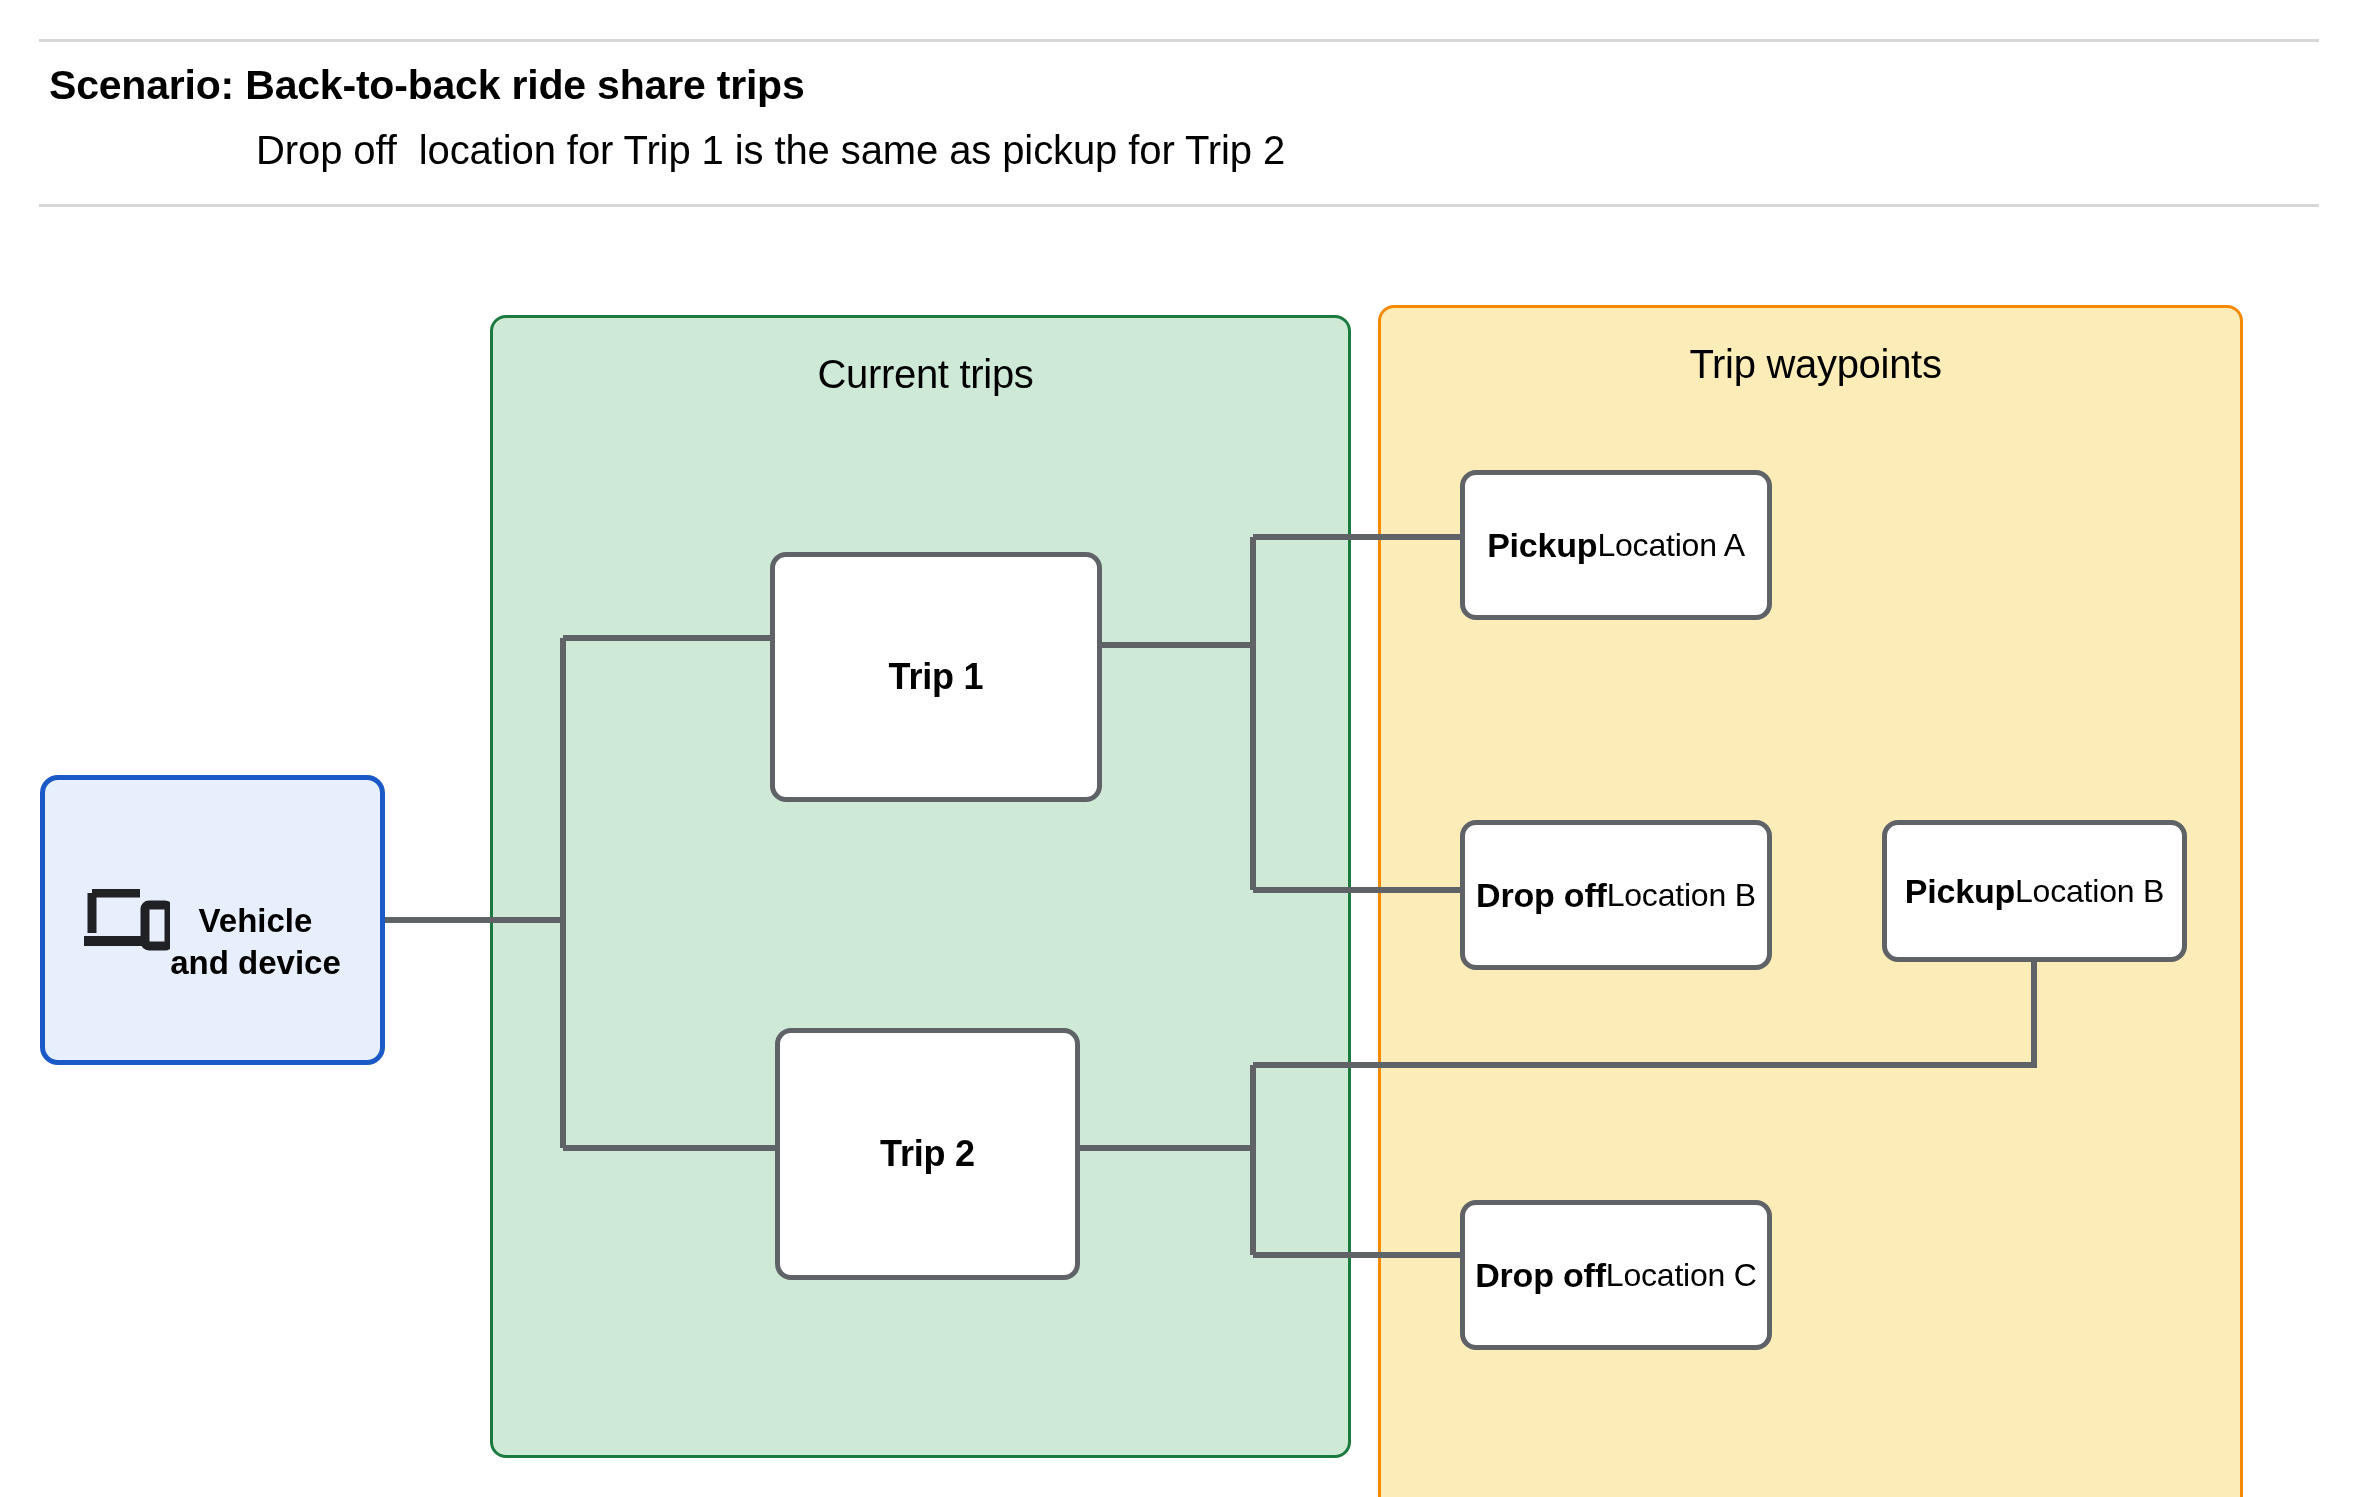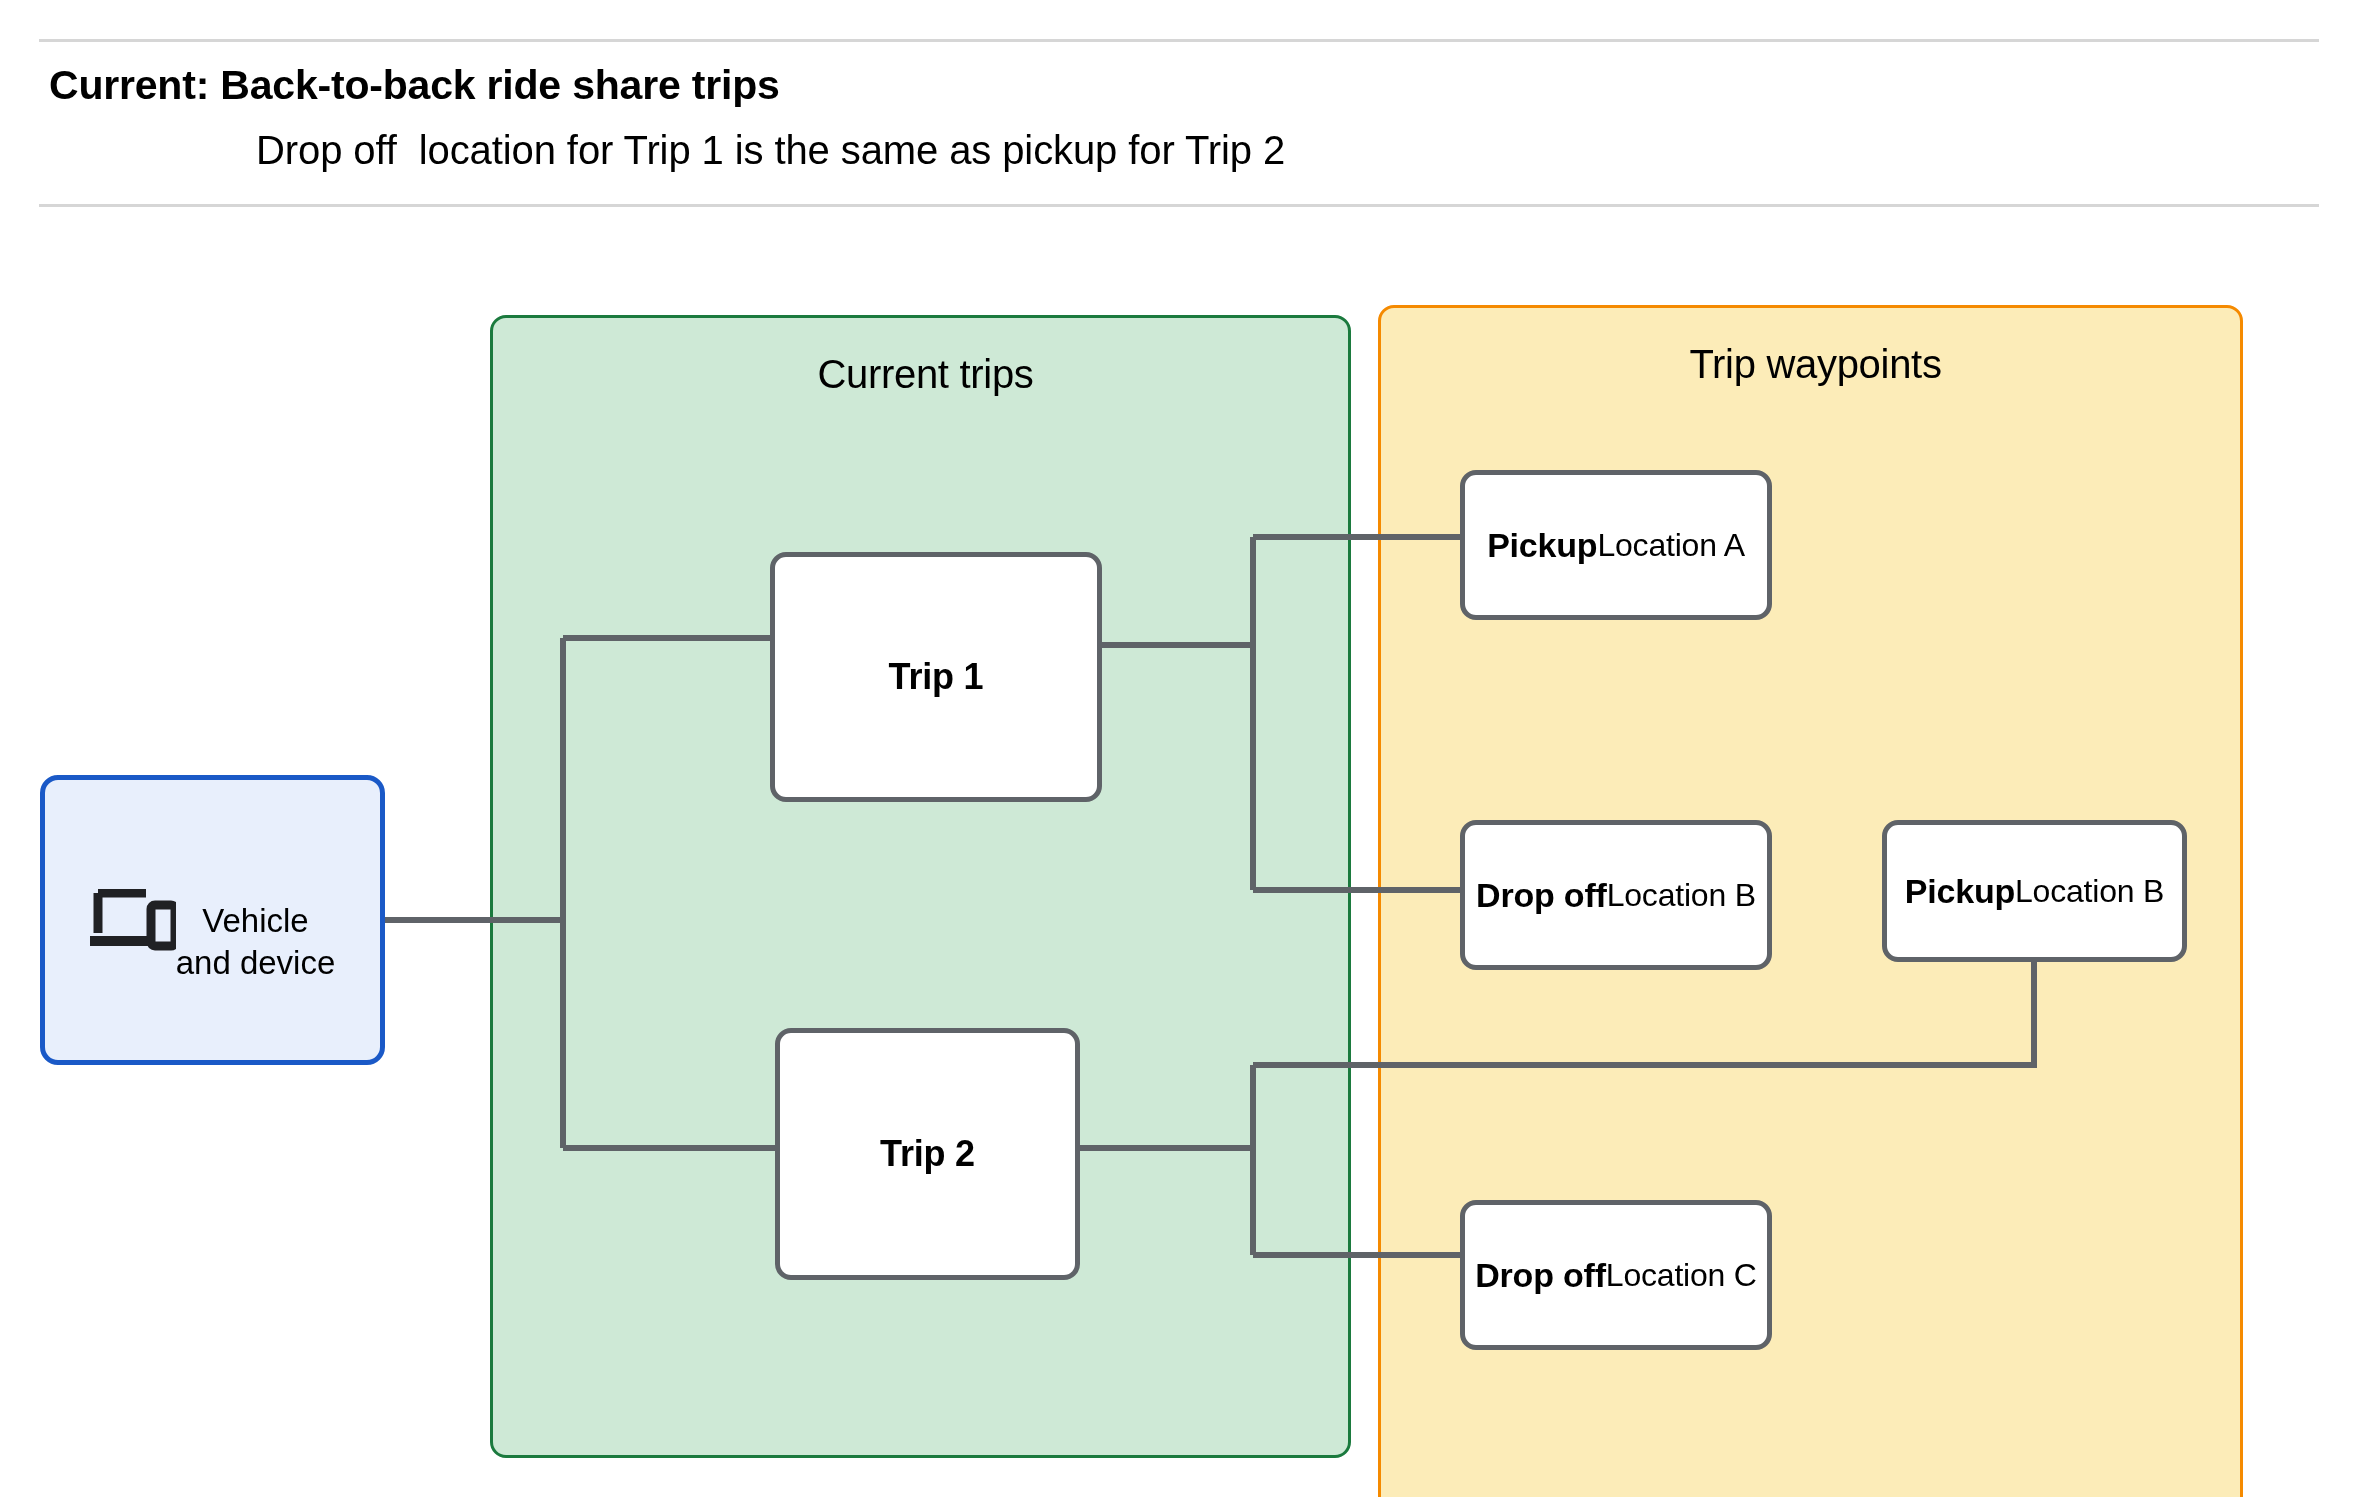--- a/index.html
+++ b/index.html
@@ -50,38 +50,38 @@
   }
   .node .ttl{font-size:34px;font-weight:bold;color:#000;letter-spacing:-0.2px;line-height:1.18;}
   .node .sub{font-size:32px;font-weight:normal;color:#000;letter-spacing:-0.2px;line-height:1.2;}
 
   #node-vehicle{
     left:40px;top:775px;width:345px;height:290px;
     background:#e8effc;border:5px solid #1a59c7;border-radius:18px;
     gap:0;
   }
   #node-vehicle .veh-label{
-    font-size:33px;font-weight:normal;color:#000;line-height:1.26;margin-top:44px;white-space:pre-line;
+    font-size:33px;font-weight:bold;color:#000;line-height:1.26;margin-top:44px;white-space:pre-line;
   }
   #devices-icon{display:block;}
 
   #node-trip-1{left:770px;top:552px;width:332px;height:250px;}
   #node-trip-2{left:775px;top:1028px;width:305px;height:252px;}
   .trip-label{font-size:36px;font-weight:bold;color:#000;letter-spacing:-0.2px;}
 
   #node-pickup-a{left:1460px;top:470px;width:312px;height:150px;}
   #node-dropoff-b{left:1460px;top:820px;width:312px;height:150px;}
   #node-pickup-b{left:1882px;top:820px;width:305px;height:142px;}
   #node-dropoff-c{left:1460px;top:1200px;width:312px;height:150px;}
 </style>
 </head>
 <body>
 
 <div class="hdr-rule" id="rule-top"></div>
-<div id="page-title">Current: Back-to-back ride share trips</div>
+<div id="page-title">Scenario: Back-to-back ride share trips</div>
 <div id="page-subtitle">Drop off  location for Trip 1 is the same as pickup for Trip 2</div>
 <div class="hdr-rule" id="rule-bottom"></div>
 
 <div class="group" id="group-current-trips">
   <div class="group-title">Current trips</div>
 </div>
 <div class="group" id="group-trip-waypoints">
   <div class="group-title">Trip waypoints</div>
 </div>
 

